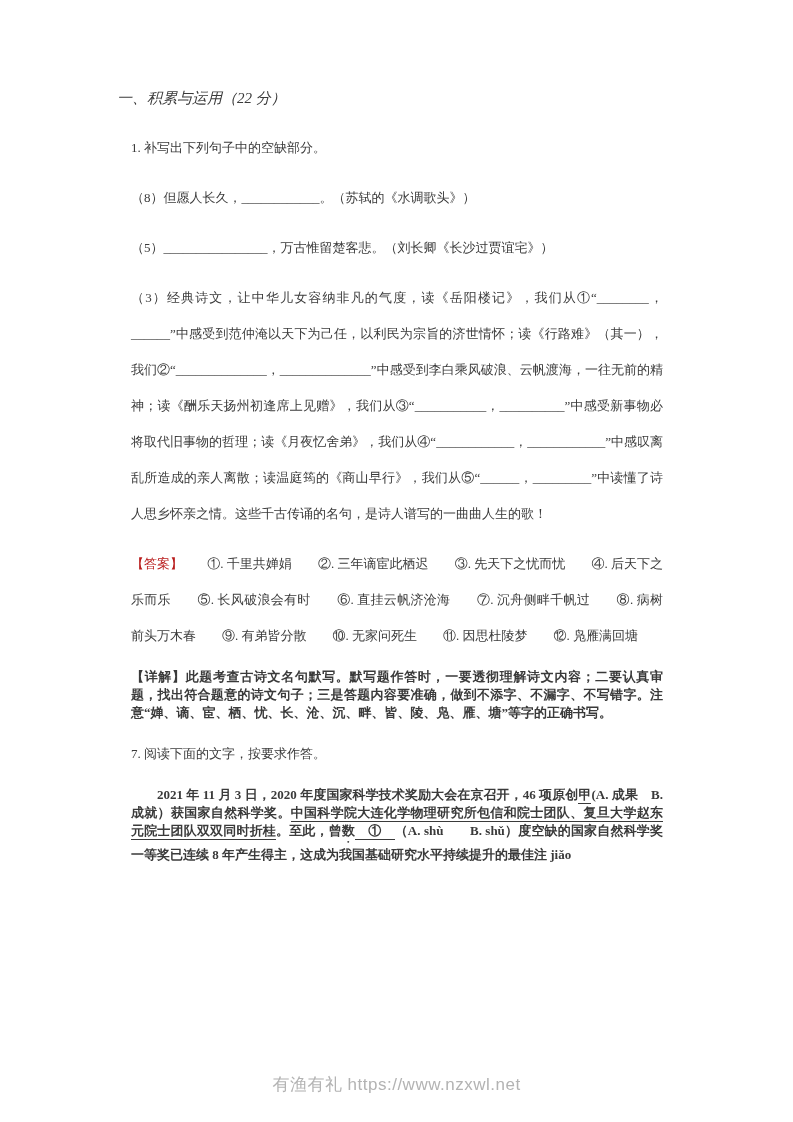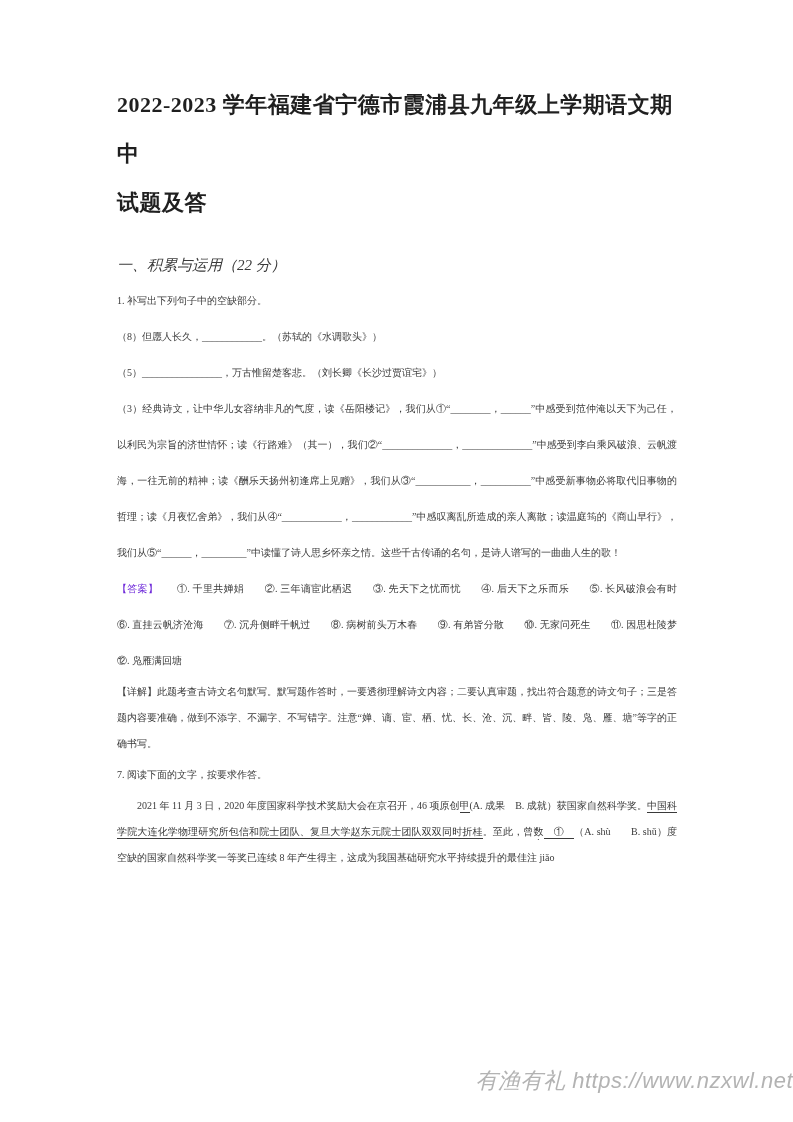--- a/index.html
+++ b/index.html
@@ -25,65 +25,60 @@
   .title-line { display: block; }
 
   .heading {
     font-size: 15px;
     line-height: 36px;
     margin: 0;
     font-style: italic;
   }
 
   .para {
-    font-size: 10px;
+    font-size: 13px;
     line-height: 36px;
-    margin: 0;
+    margin: 14px;
     text-align: justify;
   }
-  .para.tight { line-height: 26px; }
+  .para.tight { line-height: 18px; font-weight: bold; }
   .para.indent { text-indent: 2em; }
 
-  .label-teal { color: #6d28d9; }
+  .label-teal { color: #b91c1c; }
   .answer-items { margin-left: 1.6em; }
 
   .seg-plain { }
   .seg-underline {
     border-bottom: 1px solid #3a3a3a;
     padding-bottom: 1px;
   }
   .seg-dot {
     -webkit-text-emphasis: dot;
     -webkit-text-emphasis-position: under right;
     text-emphasis: dot;
     text-emphasis-position: under right;
   }
 
   .footer {
     position: absolute;
     left: 0;
     right: 0;
     bottom: 26px;
-    text-align: right;
+    text-align: center;
     font-family: "Liberation Sans", "DejaVu Sans", sans-serif;
-    font-size: 22px;
+    font-size: 17px;
     color: #b3b3b3;
     letter-spacing: 0.5px;
-    font-style: italic;
   }
 </style>
 </head>
 <body>
 
 <div class="page">
 
-  <h1 class="title">
-    <span class="title-line">2022-2023 学年福建省宁德市霞浦县九年级上学期语文期中</span>
-    <span class="title-line">试题及答</span>
-  </h1>
 
   <div class="heading">一、积累与运用（22 分）</div>
 
   <p class="para">1. 补写出下列句子中的空缺部分。</p>
 
   <p class="para">（8）但愿人长久，____________。（苏轼的《水调歌头》）</p>
 
   <p class="para">（5）________________，万古惟留楚客悲。（刘长卿《长沙过贾谊宅》）</p>
 
   <p class="para">（3）经典诗文，让中华儿女容纳非凡的气度，读《岳阳楼记》，我们从①“________，______”中感受到范仲淹以天下为己任，以利民为宗旨的济世情怀；读《行路难》（其一），我们②“______________，______________”中感受到李白乘风破浪、云帆渡海，一往无前的精神；读《酬乐天扬州初逢席上见赠》，我们从③“___________，__________”中感受新事物必将取代旧事物的哲理；读《月夜忆舍弟》，我们从④“____________，____________”中感叹离乱所造成的亲人离散；读温庭筠的《商山早行》，我们从⑤“______，_________”中读懂了诗人思乡怀亲之情。这些千古传诵的名句，是诗人谱写的一曲曲人生的歌！</p>

